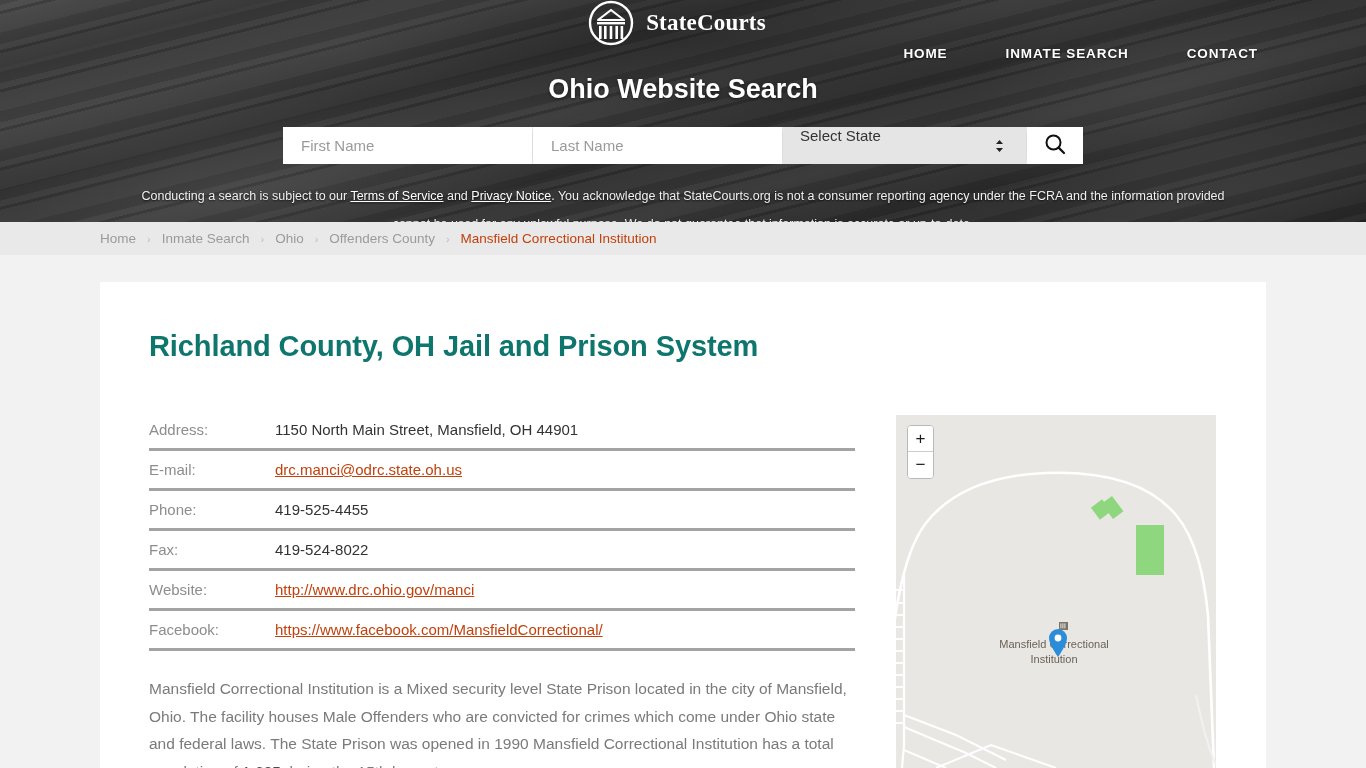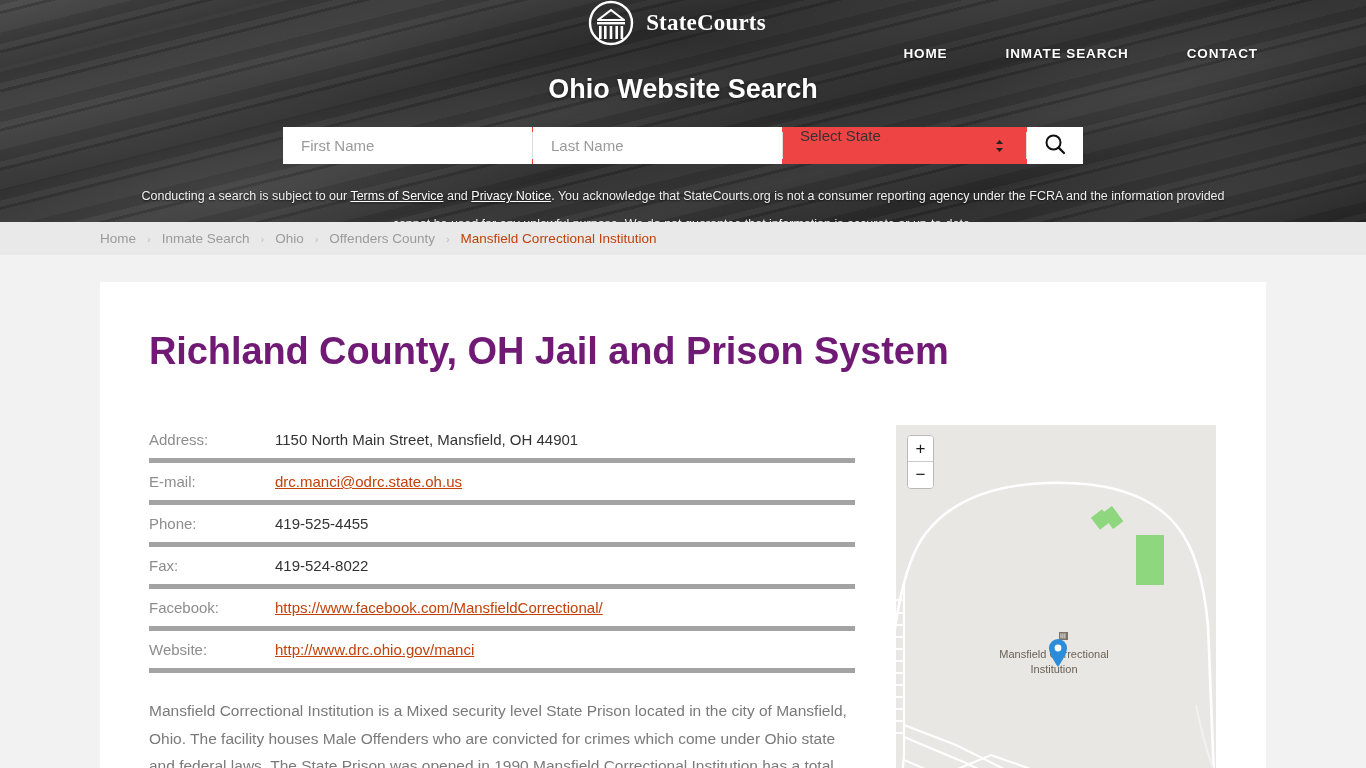--- a/index.html
+++ b/index.html
@@ -74,21 +74,21 @@
     font-size: 27px;
     font-weight: bold;
     margin-top: 2px;
     text-shadow: 0 1px 3px rgba(0,0,0,0.55);
   }
 
   
   .searchbar {
     width: 800px; margin: 22px auto 0;
     height: 37px;
-    background: #ef4444;
+    background: #e5e5e5;
     display: flex; align-items: stretch;
   }
   .searchbar input[type=text] {
     border: none; outline: none;
     font-size: 15px;
     color: #333;
     padding: 0 18px;
     font-family: "Liberation Sans", sans-serif;
   }
   .searchbar input::placeholder { color: #9a9a9a; }
@@ -137,36 +137,36 @@
 
   
   .card {
     position: absolute;
     left: 100px; top: 282px;
     width: 1166px; min-height: 486px;
     background: #ffffff;
   }
   .card-inner { padding: 48px 0 0 49px; }
   h1.main-title {
-    font-size: 38px;
-    color: #701a75;
+    font-size: 29px;
+    color: #0f766e;
     font-weight: bold;
     letter-spacing: -0.1px;
   }
 
   .body-grid {
     display: flex;
     margin-top: 52px;
   }
   .left-col { width: 706px; }
 
   table.facts { width: 706px; border-collapse: collapse; }
   table.facts td {
     padding: 10px 0 10px 0;
-    border-bottom: 5px solid #a3a3a3;
+    border-bottom: 3px solid #a3a3a3;
     font-size: 15px;
     vertical-align: top;
   }
   table.facts tr:first-child td { padding-top: 6px; }
   td.lbl { width: 126px; color: #8d8d8d; }
   td.val { color: #333333; }
   td.val a { color: #c2410c; text-decoration: underline; }
 
   p.desc {
     margin-top: 24px;
@@ -337,26 +337,26 @@
           </tr>
           <tr>
             <td class="lbl">Phone:</td>
             <td class="val">419-525-4455</td>
           </tr>
           <tr>
             <td class="lbl">Fax:</td>
             <td class="val">419-524-8022</td>
           </tr>
           <tr>
+            <td class="lbl">Website:</td>
+            <td class="val"><a href="#">http://www.drc.ohio.gov/manci</a></td>
+          </tr>
+          <tr>
             <td class="lbl">Facebook:</td>
             <td class="val"><a href="#">https://www.facebook.com/MansfieldCorrectional/</a></td>
-          </tr>
-          <tr>
-            <td class="lbl">Website:</td>
-            <td class="val"><a href="#">http://www.drc.ohio.gov/manci</a></td>
           </tr>
         </tbody>
           </table>
 
         <p class="desc"><span>Mansfield Correctional Institution is a Mixed security level State Prison located in the city of Mansfield, Ohio. The facility houses Male Offenders who are convicted for crimes which come under Ohio state and federal laws. The State Prison was opened in 1990 Mansfield Correctional Institution has a total population of </span><b>1,685</b><span>, being the 15th largest</span></p>
       </div>
 
       <div class="map-col">
         <div class="map">
           <svg class="map-roads" viewBox="0 0 320 353">

